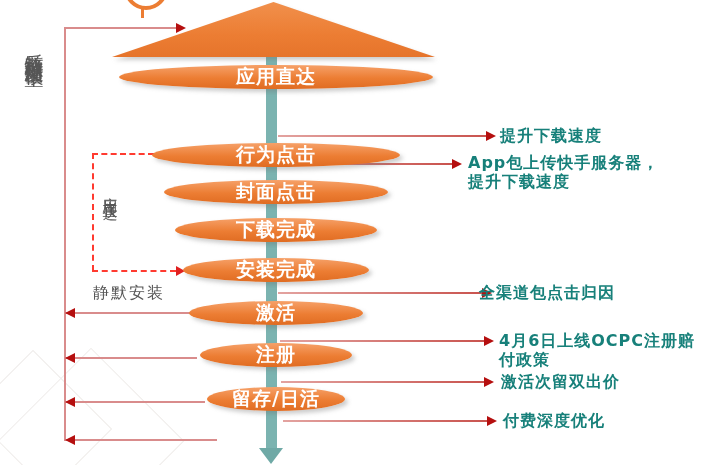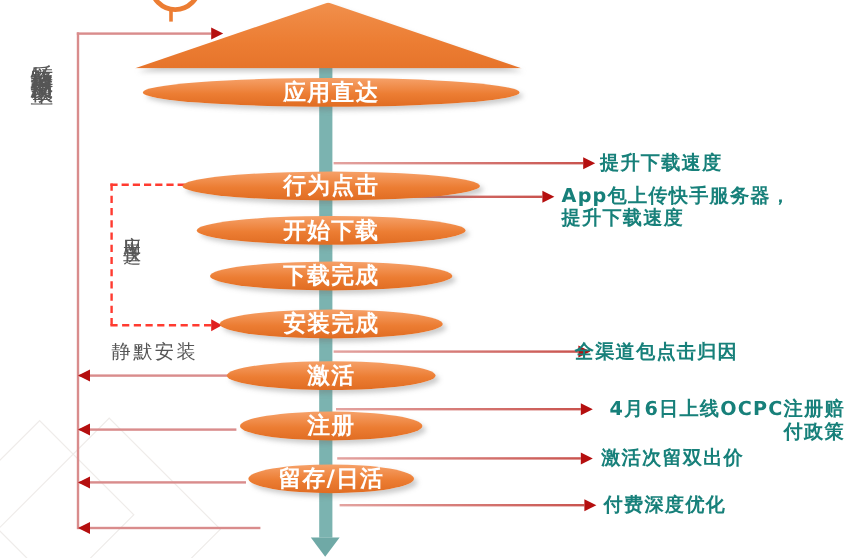--- a/index.html
+++ b/index.html
@@ -94,21 +94,21 @@
   <div class="arrow-r" style="left:452px;top:159px;"></div>
   <div class="arrow-r" style="left:482px;top:288px;"></div>
   <div class="arrow-r" style="left:484px;top:336px;"></div>
   <div class="arrow-r" style="left:484px;top:377px;"></div>
   <div class="arrow-r" style="left:487px;top:416px;"></div>
 
   <div class="note" style="left:500px;top:126px;">提升下载速度</div>
   <div class="note" style="left:468px;top:153px;">App包上传快手服务器，
 提升下载速度</div>
   <div class="note" style="left:479px;top:283px;">全渠道包点击归因</div>
-  <div class="note" style="left:499px;top:331px;text-align:right;">4月6日上线OCPC注册赔付政策</div>
+  <div class="note" style="left:499px;top:331px;">4月6日上线OCPC注册赔付政策</div>
   <div class="note" style="left:503px;top:411px;">付费深度优化</div>
   <div class="note" style="left:501px;top:372px;">激活次留双出价</div>
 
   <div class="fline" style="left:64px;top:27px;width:2px;height:414px;"></div>
   <div class="fline" style="left:64px;top:27px;width:112px;height:2px;"></div>
   <div class="arrow-r" style="left:176px;top:23px;"></div>
   <div class="fline" style="left:66px;top:312px;width:124px;height:2px;"></div>
   <div class="fline" style="left:66px;top:357px;width:131px;height:2px;"></div>
   <div class="fline" style="left:66px;top:401px;width:139px;height:2px;"></div>
   <div class="fline" style="left:66px;top:439px;width:151px;height:2px;"></div>
@@ -119,20 +119,20 @@
 
   <div class="dash-h" style="left:92px;top:153px;width:62px;"></div>
   <div class="dash-v" style="left:92px;top:153px;height:118px;"></div>
   <div class="dash-h" style="left:92px;top:270px;width:84px;"></div>
   <div class="dash-arrow" style="left:176px;top:266px;"></div>
   <div class="vlabel" style="left:100px;top:185px;">应用直达</div>
   <div class="hlabel" style="left:93px;top:283px;">静默安装</div>
 
   <div class="stage" style="left:119px;top:65px;width:314px;">应用直达</div>
   <div class="stage" style="left:152px;top:143px;width:248px;">行为点击</div>
-  <div class="stage" style="left:164px;top:180px;width:224px;">开始下载</div>
+  <div class="stage" style="left:164px;top:180px;width:224px;">封面点击</div>
   <div class="stage" style="left:175px;top:218px;width:202px;">下载完成</div>
   <div class="stage" style="left:183px;top:258px;width:186px;">安装完成</div>
   <div class="stage" style="left:200px;top:343px;width:152px;">注册</div>
   <div class="stage" style="left:189px;top:301px;width:174px;">激活</div>
   <div class="stage" style="left:207px;top:387px;width:138px;">留存/日活</div>
 
 </div>
 
 </body></html>

